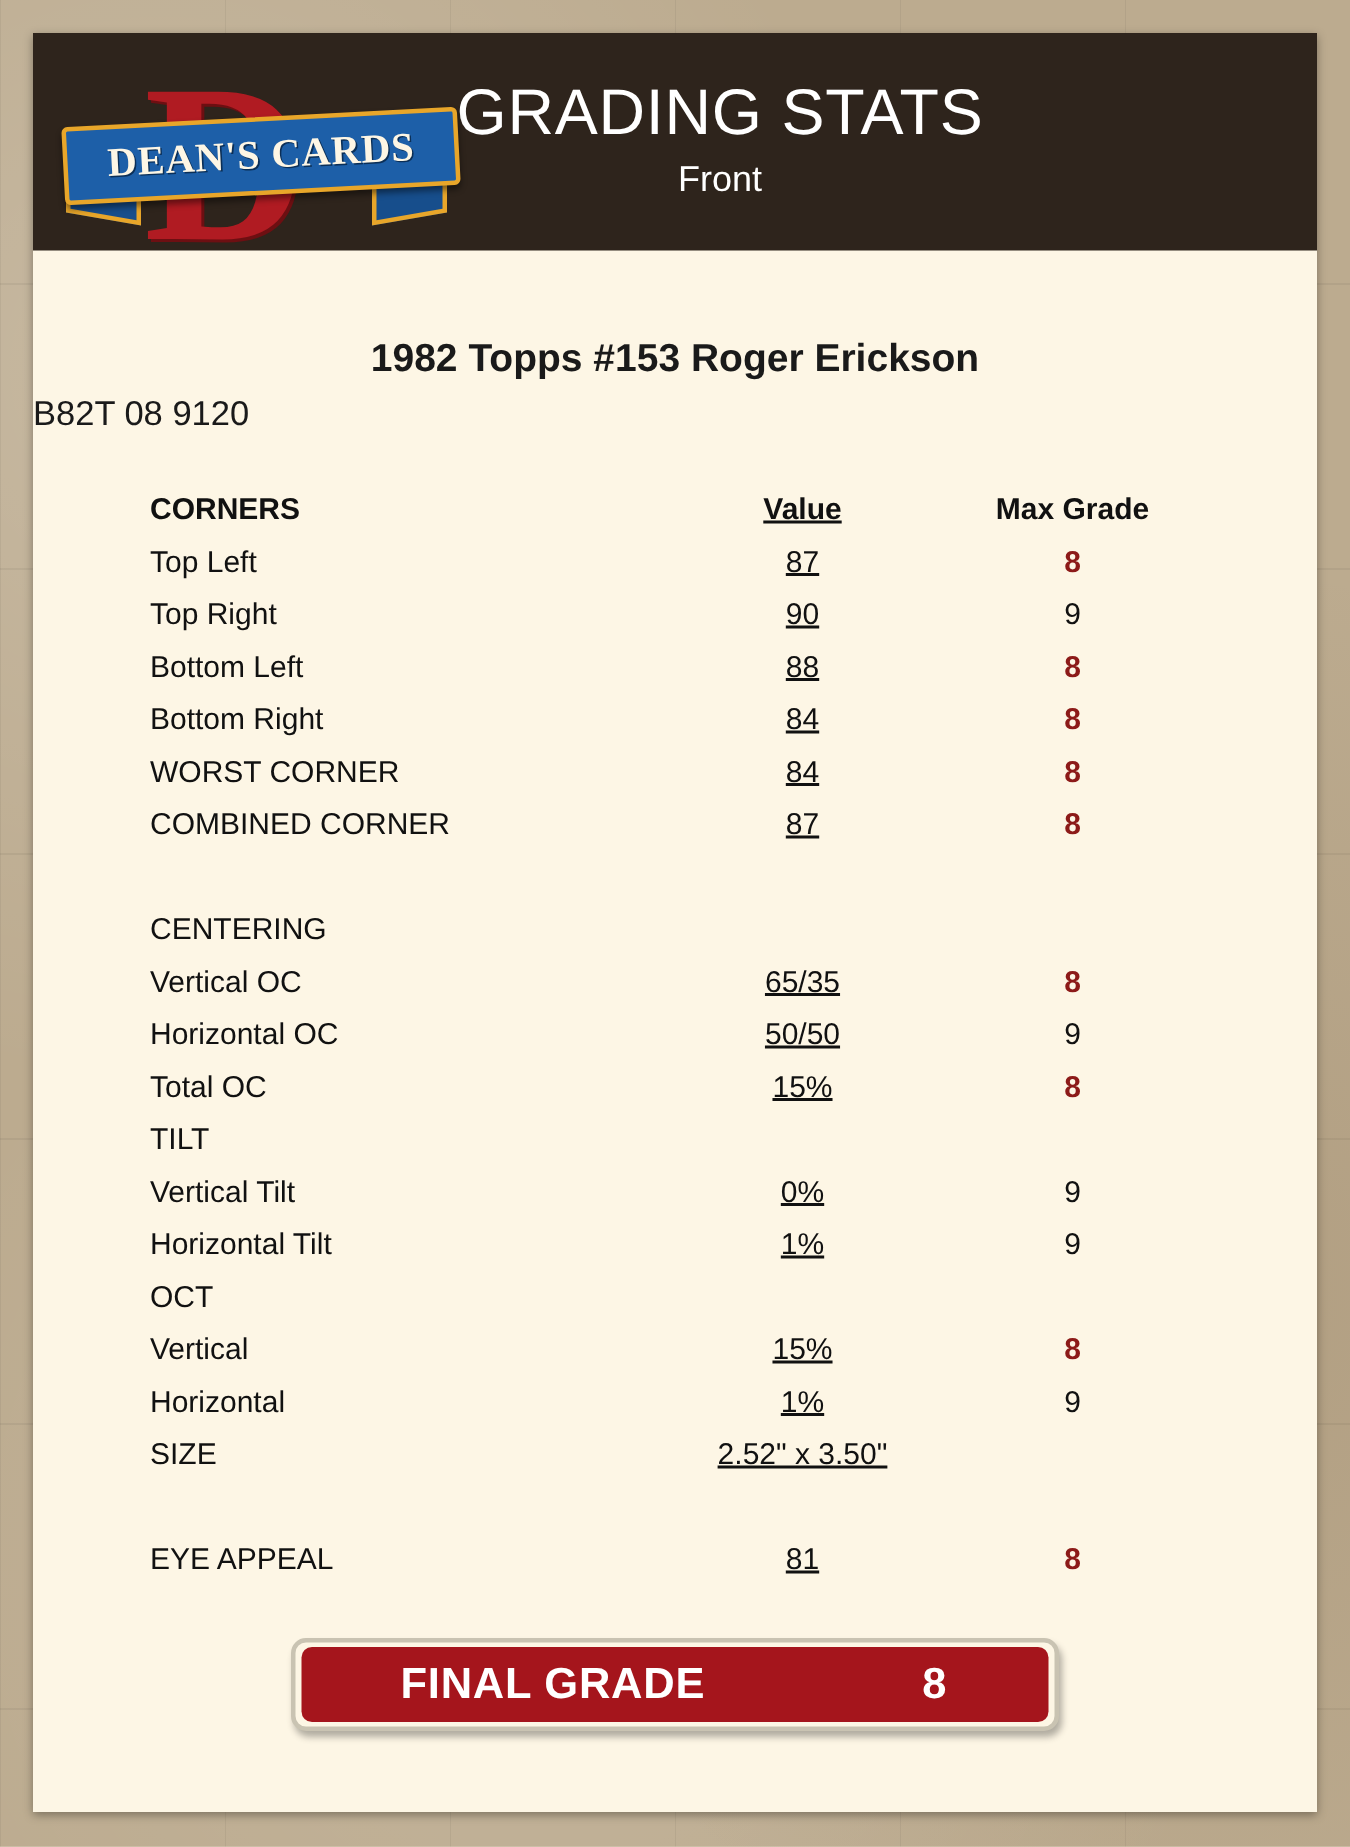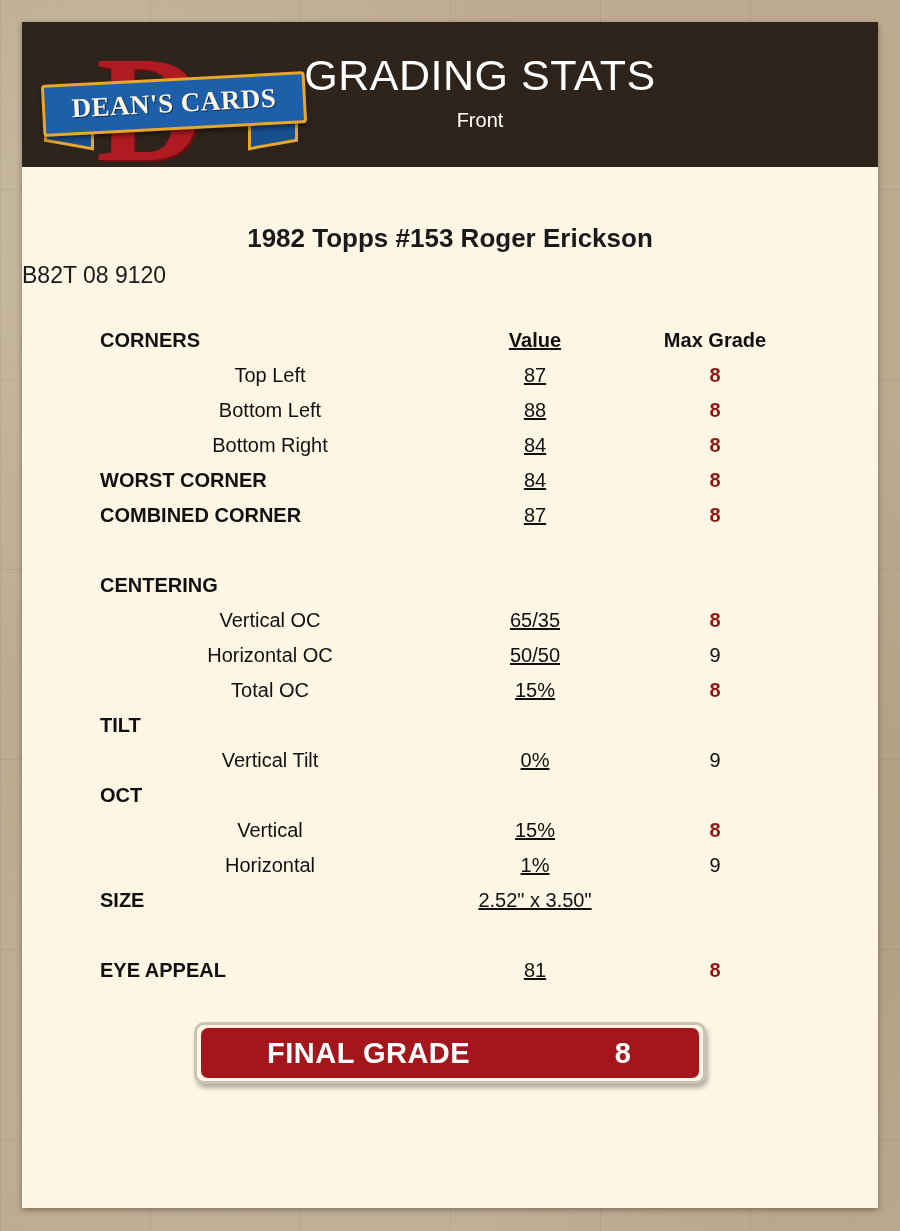--- a/index.html
+++ b/index.html
@@ -108,21 +108,21 @@
     padding-left: 60px;
     box-sizing: border-box;
     color: #ffffff;
   }
   .title-main {
     font-size: 43px;
     letter-spacing: 0.5px;
     line-height: 50px;
   }
   .title-sub {
-    font-size: 20px;
+    font-size: 24px;
     line-height: 40px;
     font-weight: normal;
   }
 
   .body {
     padding: 28px 0 0 0;
   }
 
   .card-title {
     text-align: center;
@@ -147,22 +147,22 @@
     padding: 0;
     height: 35px;
     font-size: 20px;
     vertical-align: middle;
   }
   td.c-label { width: 340px; padding-left: 20px; }
   td.c-value { width: 190px; text-align: center; text-decoration: underline; }
   td.c-grade { width: 170px; text-align: center; }
 
   .head-row td { font-weight: bold; font-size: 25px; }
-  .sec-head { font-weight: bold; }
-  .indent { padding-left: 62px; text-align: center; }
+  .sec-head { font-weight: normal; }
+  .indent { padding-left: 62px; }
   .grade-red { color: #8c1a18; font-weight: bold; }
   .grade-plain { color: #111; }
   .spacer td { height: 20px; }
   .size-value { text-align: center; }
 
   .final-wrap {
     margin: 34px auto 0 auto;
     width: 512px;
     height: 62px;
     position: relative;
@@ -227,20 +227,25 @@
           <td class="c-value">Value</td>
           <td class="c-grade">Max Grade</td>
         </tr>
 
         <tr>
           <td class="c-label indent">Top Left</td>
           <td class="c-value">87</td>
           <td class="c-grade grade-red">8</td>
         </tr>
         <tr>
+          <td class="c-label indent">Top Right</td>
+          <td class="c-value">90</td>
+          <td class="c-grade grade-plain">9</td>
+        </tr>
+        <tr>
           <td class="c-label indent">Bottom Left</td>
           <td class="c-value">88</td>
           <td class="c-grade grade-red">8</td>
         </tr>
         <tr>
           <td class="c-label indent">Bottom Right</td>
           <td class="c-value">84</td>
           <td class="c-grade grade-red">8</td>
         </tr>
 
@@ -281,20 +286,25 @@
         </tr>
 
         <tr>
           <td class="c-label sec-head">TILT</td>
           <td class="c-value"></td>
           <td class="c-grade"></td>
         </tr>
         <tr>
           <td class="c-label indent">Vertical Tilt</td>
           <td class="c-value">0%</td>
+          <td class="c-grade grade-plain">9</td>
+        </tr>
+        <tr>
+          <td class="c-label indent">Horizontal Tilt</td>
+          <td class="c-value">1%</td>
           <td class="c-grade grade-plain">9</td>
         </tr>
 
         <tr>
           <td class="c-label sec-head">OCT</td>
           <td class="c-value"></td>
           <td class="c-grade"></td>
         </tr>
         <tr>
           <td class="c-label indent">Vertical</td>

